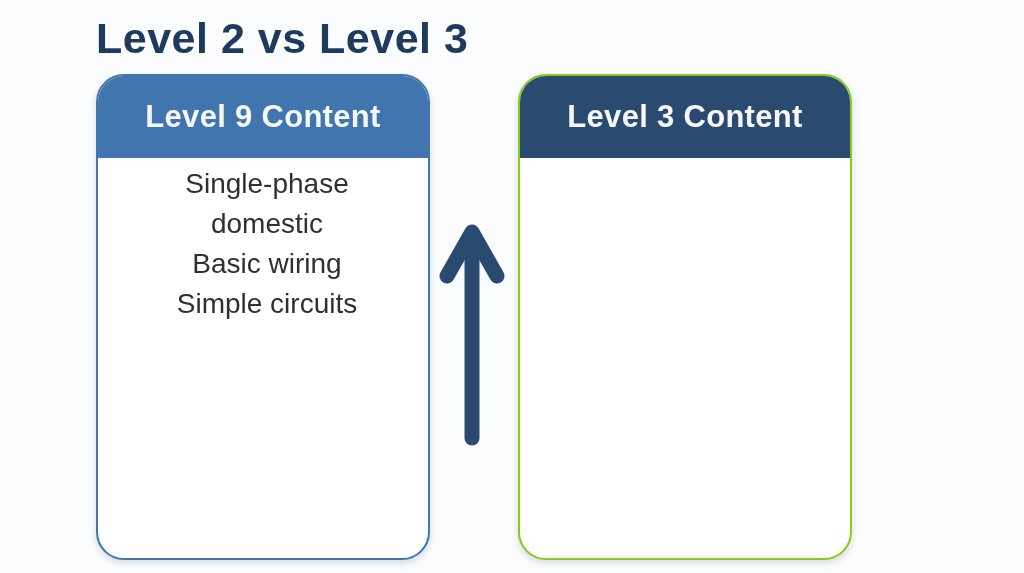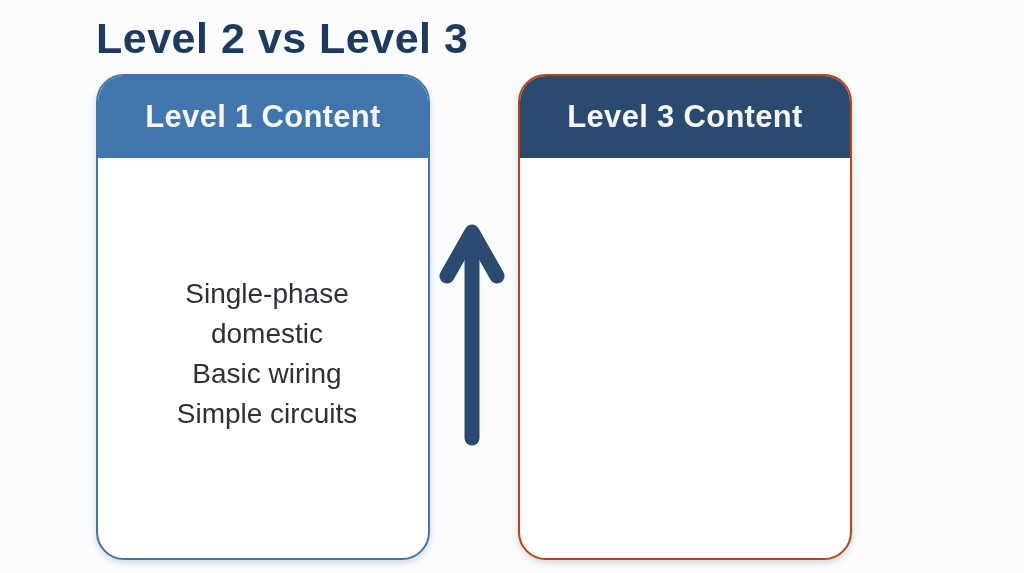--- a/index.html
+++ b/index.html
@@ -28,41 +28,41 @@
     width: 334px;
     height: 486px;
     border-radius: 28px;
     background: #ffffff;
     overflow: hidden;
     display: flex;
     flex-direction: column;
     box-shadow: 0 3px 7px rgba(30, 60, 100, 0.18);
   }
   .card-left  { left: 96px;  border: 2px solid #4076ad; }
-  .card-right { left: 518px; border: 2px solid #c2410c; }
+  .card-right { left: 518px; border: 2px solid #84cc16; }
 
   .card-header {
     height: 82px;
     flex: 0 0 82px;
     display: flex;
     align-items: center;
     justify-content: center;
     font-size: 31px;
     font-weight: bold;
     color: #f5f7fa;
     letter-spacing: 0.3px;
   }
   .card-left  .card-header { background: #4076ad; }
   .card-right .card-header { background: #2b4a6f; }
 
   .card-body {
     flex: 1;
     display: flex;
     flex-direction: column;
-    justify-content: center;
+    justify-content: flex-start;
     align-items: center;
     padding: 6px 8px 14px 16px;
   }
   .item {
     font-size: 28px;
     line-height: 40px;
     color: #2d3136;
     text-align: center;
   }
   .item-wrap { max-width: 210px; }
@@ -76,21 +76,21 @@
   }
 </style>
 </head>
 <body>
 
 <div class="stage">
 
   <div class="page-title">Level 2 vs Level 3</div>
 
   <div class="card card-left">
-    <div class="card-header">Level 1 Content</div>
+    <div class="card-header">Level 9 Content</div>
     <div class="card-body">
       <div class="item item-wrap">Single-phase domestic</div>
       <div class="item">Basic wiring</div>
       <div class="item">Simple circuits</div>
     </div>
   </div>
 
   <svg class="arrow" viewBox="0 0 70 232" xmlns="http://www.w3.org/2000/svg">
     <line x1="35" y1="20" x2="35" y2="220" stroke="#2b4a6f" stroke-width="15" stroke-linecap="round"></line>
     <polyline points="10,58 35,14 60,58" fill="none" stroke="#2b4a6f" stroke-width="15" stroke-linecap="round" stroke-linejoin="round"></polyline>

